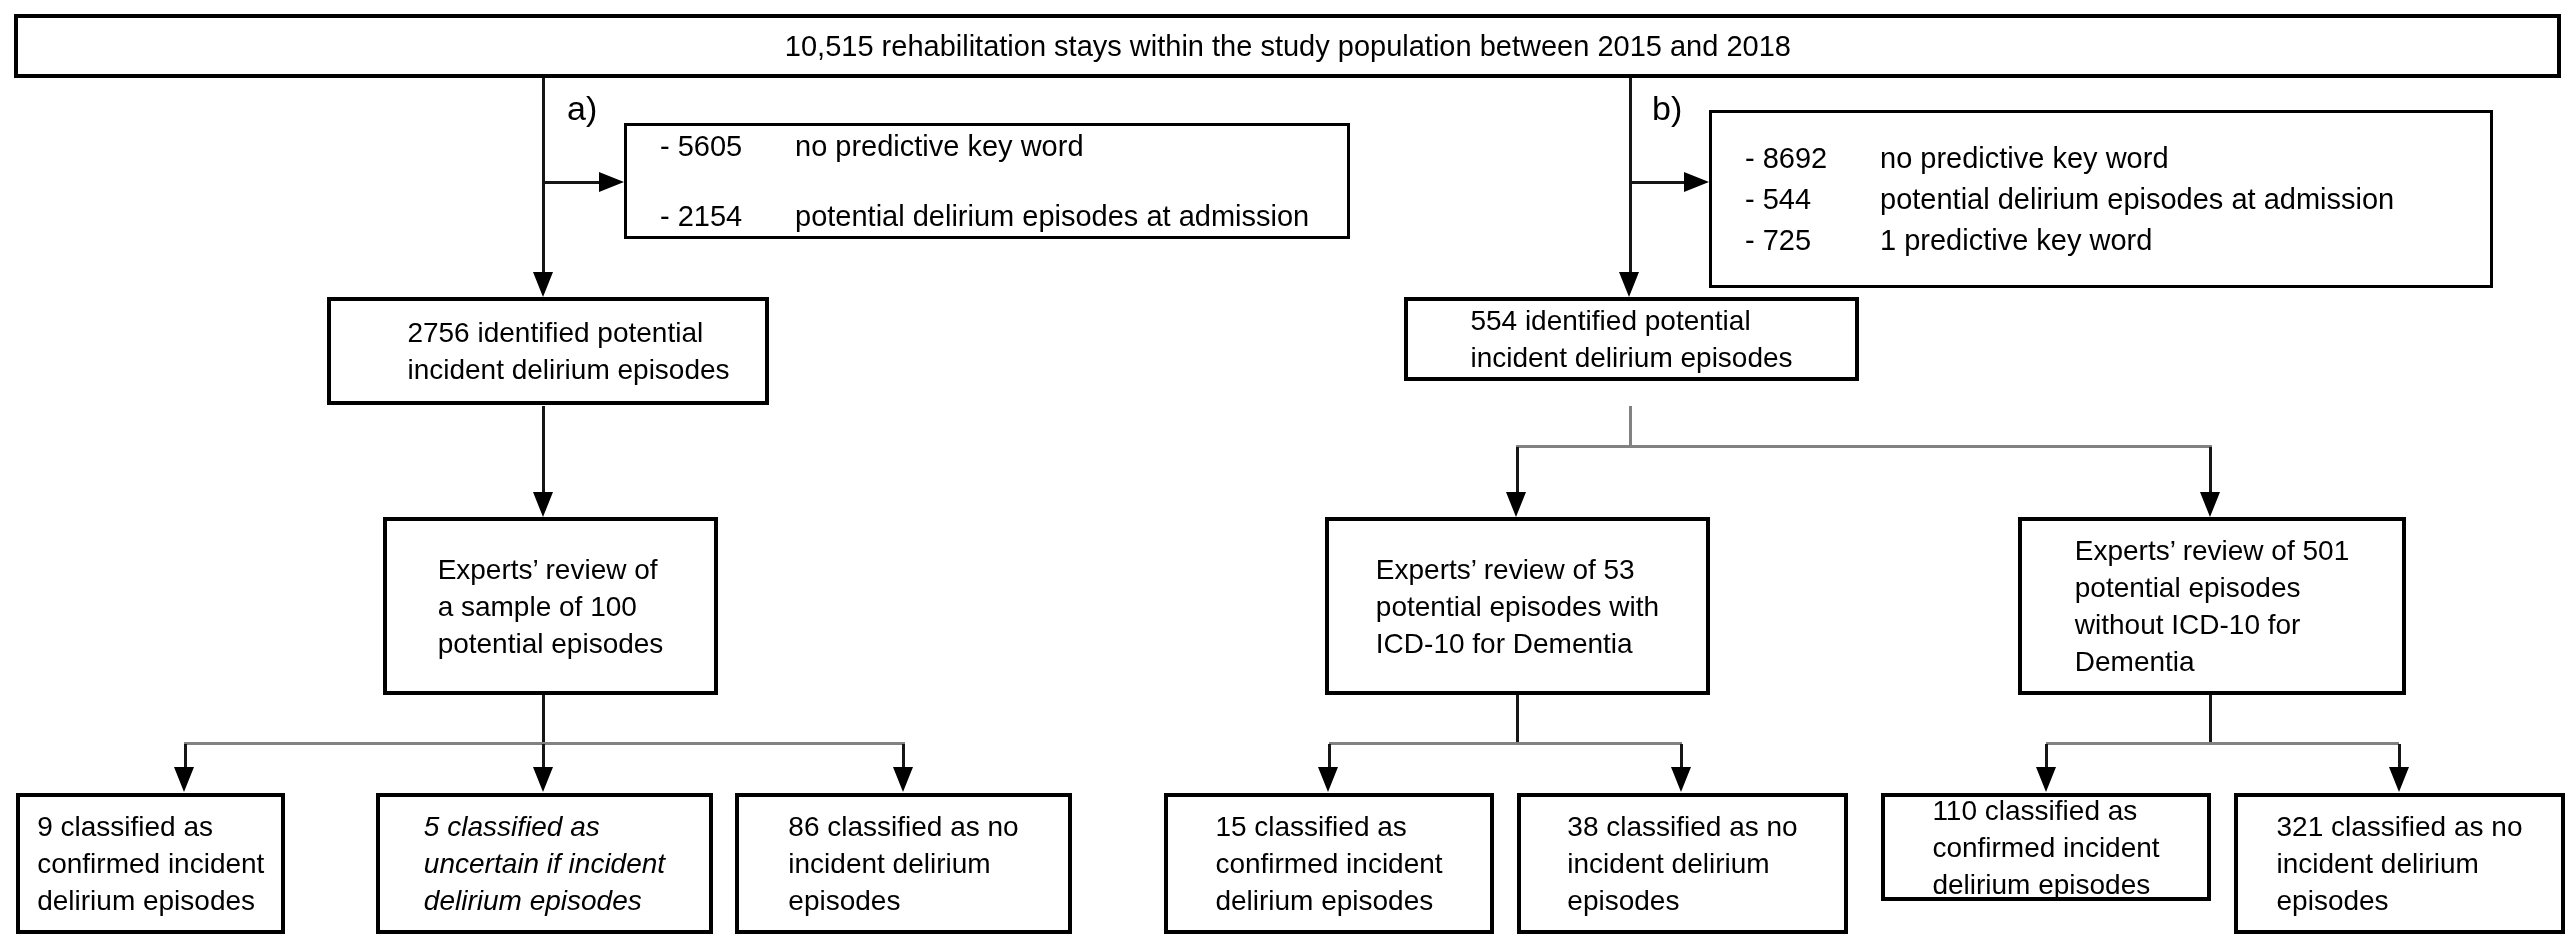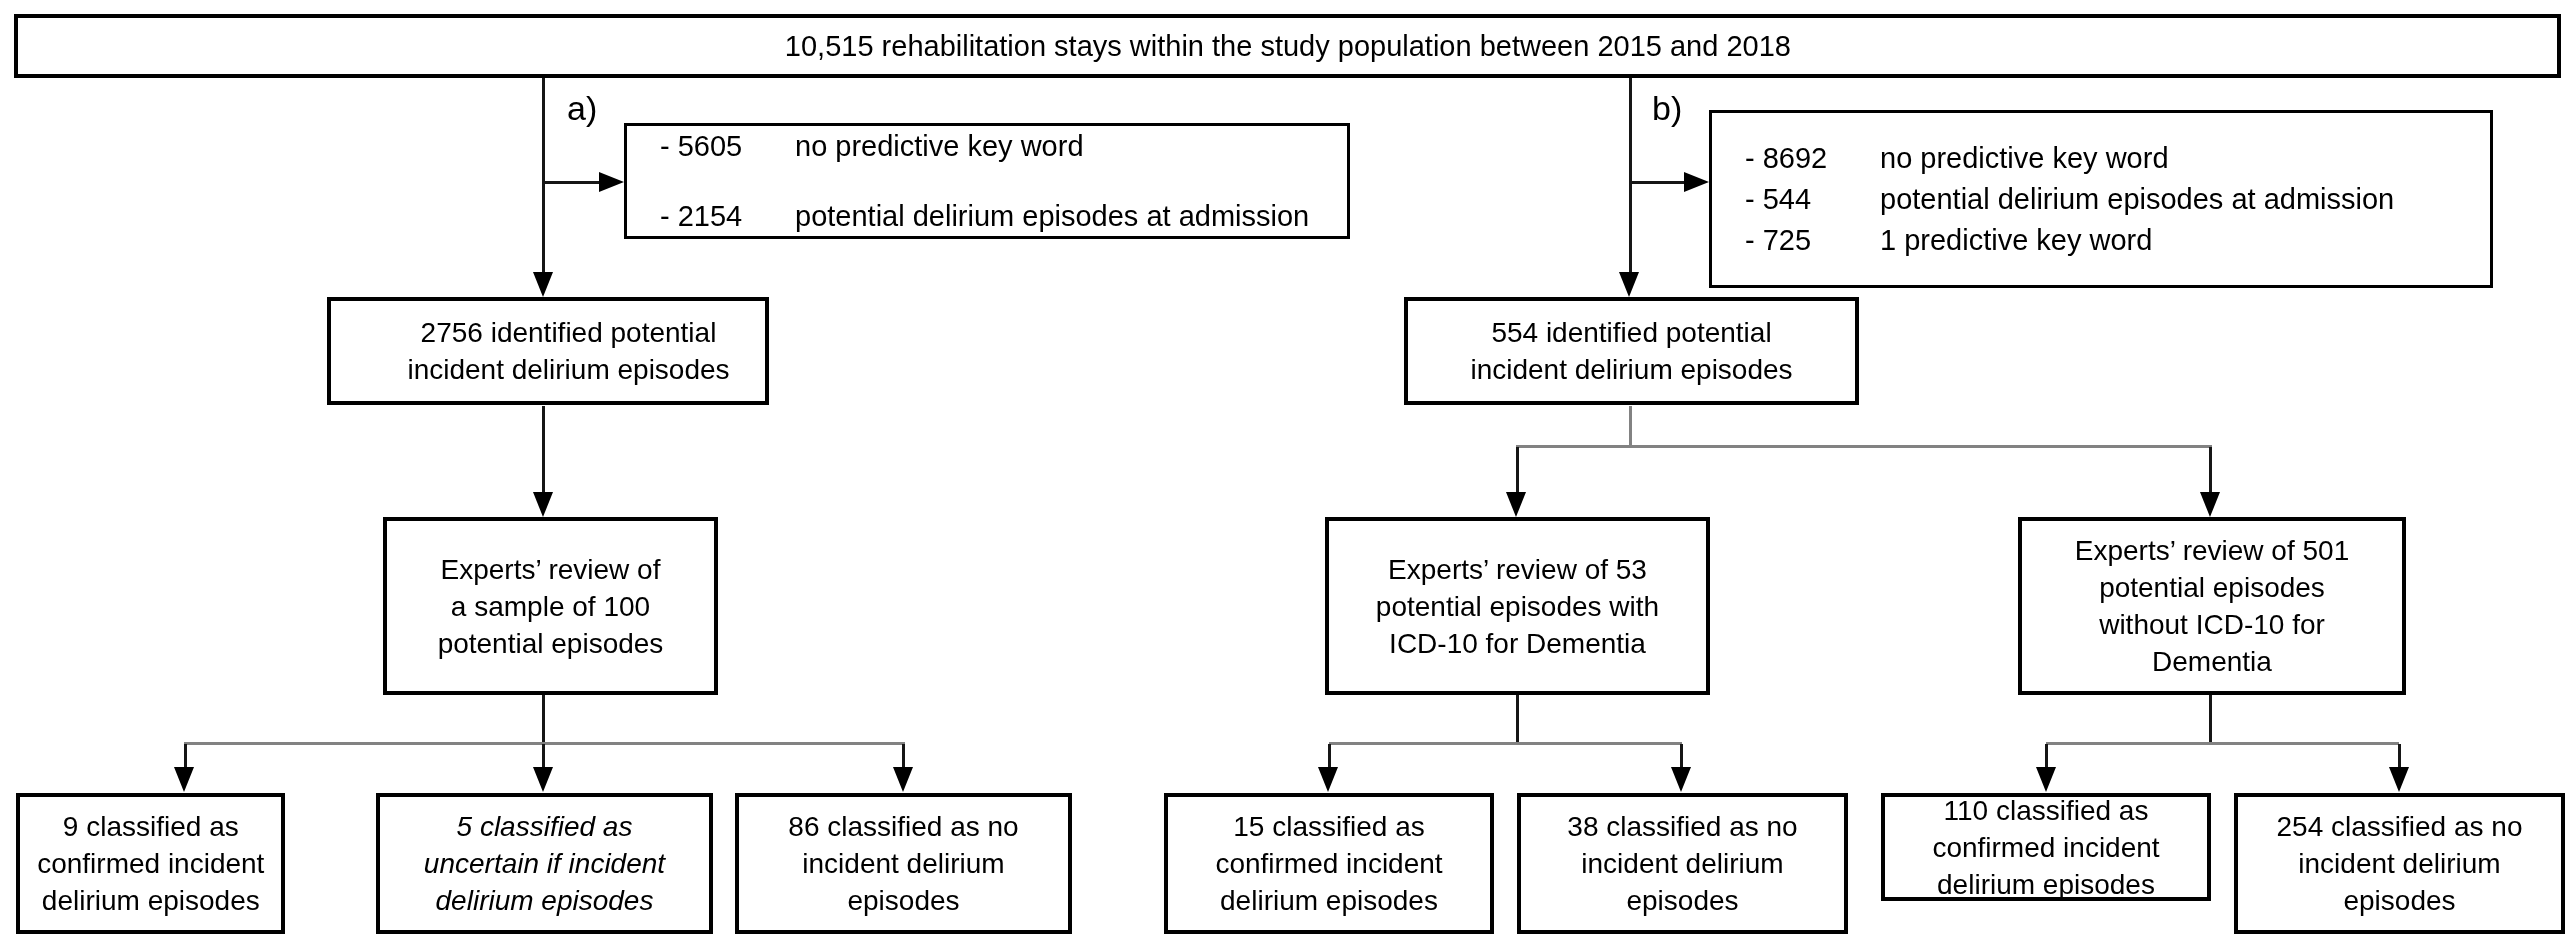--- a/index.html
+++ b/index.html
@@ -8,21 +8,20 @@
     width:2576px;height:947px;
     background:#ffffff;
     font-family:"Liberation Sans", sans-serif;
     color:#000000;
     overflow:hidden;
   }
   .box{
     position:absolute;box-sizing:border-box;
     border:4.2px solid #000000;background:#ffffff;
     display:flex;align-items:center;justify-content:center;
-    text-align:center;
   }
   .box .txt{white-space:pre-line;font-size:28px;line-height:37px;}
   .topbox .txt{font-size:29px;line-height:34px;}
   .excl{
     flex-direction:column;align-items:flex-start;justify-content:center;
     border-width:3.6px;text-align:left;padding-left:33px;
   }
   .erow{display:flex;font-size:29px;line-height:41px;white-space:pre;}
   .enum{display:inline-block;width:135px;flex:0 0 auto;}
   .vl{position:absolute;width:3px;background:#161616;}
@@ -80,21 +79,21 @@
     <div class="erow">
       <span class="enum">- 725</span>
       <span class="elabel">1 predictive key word</span>
     </div>
   </div>
 
   <div class="box" style="left:327px;top:297px;width:442px;height:108px;padding-left:41px;">
     <span class="txt">2756 identified potential
 incident delirium episodes</span>
   </div>
-  <div class="box" style="left:1404px;top:297px;width:455px;height:108px;">
+  <div class="box" style="left:1404px;top:297px;width:455px;height:84px;">
     <span class="txt">554 identified potential
 incident delirium episodes</span>
   </div>
 
   <div class="vl" style="left:542px;top:406px;height:87px;"></div>
   <div class="ad" style="left:533px;top:492px;"></div>
 
   <div class="box" style="left:383px;top:517px;width:335px;height:178px;">
     <span class="txt">Experts’ review of
 a sample of 100
@@ -167,19 +166,19 @@
     <span class="txt">38 classified as no
 incident delirium
 episodes</span>
   </div>
   <div class="box" style="left:1881px;top:793px;width:330px;height:108px;">
     <span class="txt">110 classified as
 confirmed incident
 delirium episodes</span>
   </div>
   <div class="box" style="left:2234px;top:793px;width:331px;height:141px;">
-    <span class="txt">254 classified as no
+    <span class="txt">321 classified as no
 incident delirium
 episodes</span>
   </div>
 
 </div>
 
 
 </body></html>

